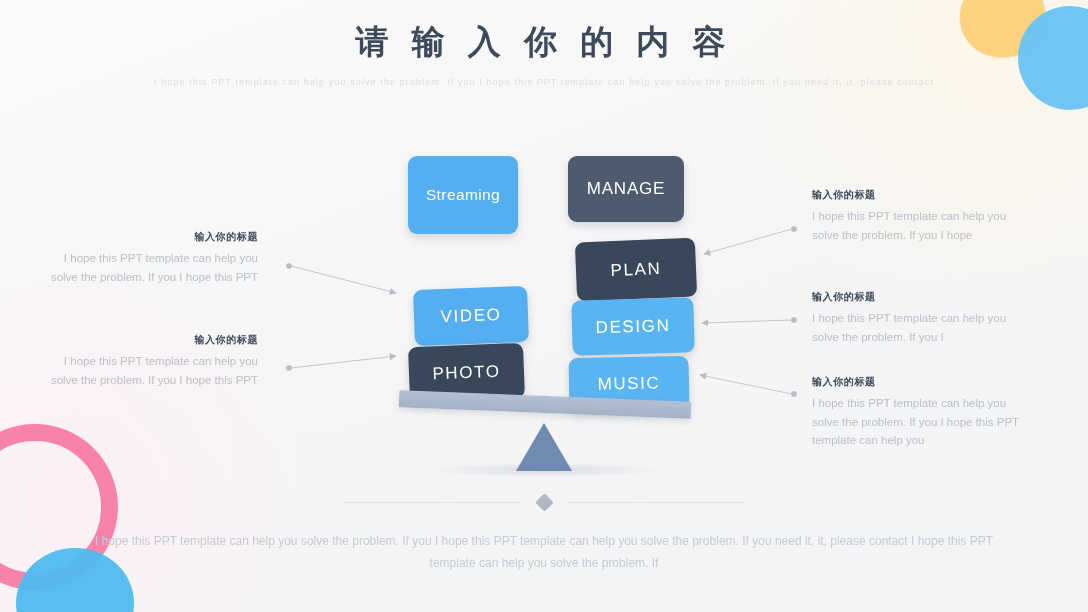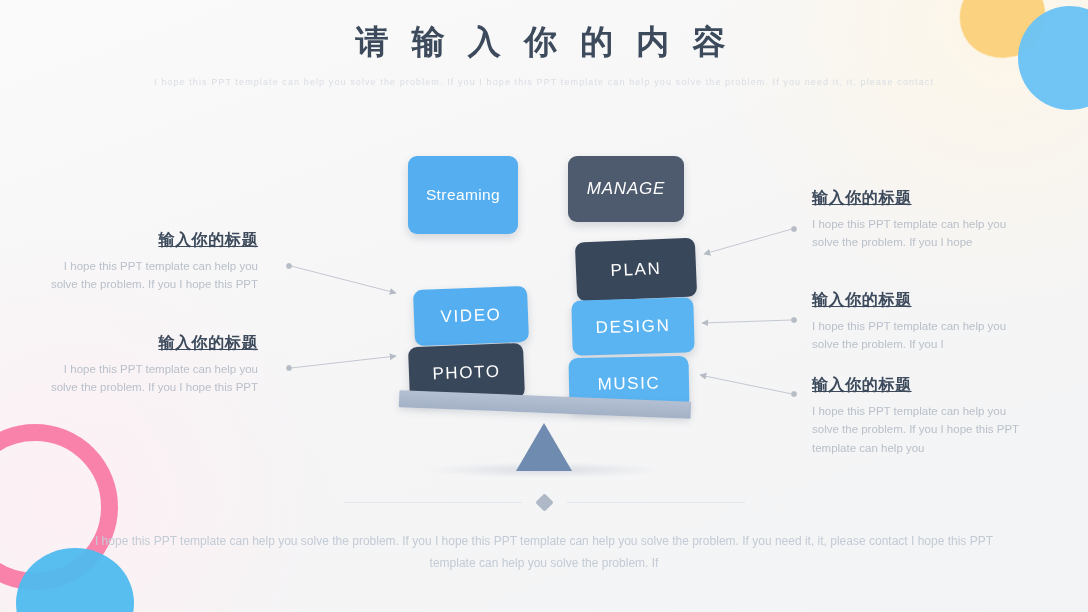--- a/index.html
+++ b/index.html
@@ -77,27 +77,26 @@
     letter-spacing: 1.1px;
     color: #d9dde3;
     line-height: 1.4;
   }
 
   
   .side-group { position: absolute; width: 208px; }
   .side-group.left  { text-align: right; }
   .side-group.right { text-align: left; }
   .grp-title {
-    font-size: 16px;
+    font-size: 10px;
     font-weight: bold;
     color: #3c4a5c;
     letter-spacing: .6px;
     margin: 0 0 6px 0;
     line-height: 1.3;
-    text-decoration: underline;
   }
   .grp-body {
     font-size: 11.5px;
     color: #b9c0ca;
     line-height: 1.62;
     margin: 0;
   }
 
   #grp-left-1  { left: 50px;  top: 230px; }
   #grp-left-2  { left: 50px;  top: 333px; }
@@ -122,21 +121,21 @@
     letter-spacing: 1.6px;
     box-shadow: 0 4px 9px rgba(70,85,105,0.20);
     white-space: nowrap;
   }
   .block.navy  { background: #39475b; }
   .block.slate { background: #4e5a6e; }
   .block.blue  { background: #54aef0; }
   .block.blue2 { background: #5bb4f2; }
 
   #blk-streaming { left: 408px; top: 156px; width: 110px; height: 78px; font-size: 15.5px; letter-spacing: .4px; }
-  #blk-manage    { left: 568px; top: 156px; width: 116px; height: 66px; font-size: 17px; letter-spacing: .8px; font-style: italic; }
+  #blk-manage    { left: 568px; top: 156px; width: 116px; height: 66px; font-size: 17px; letter-spacing: .8px; }
   #blk-plan      { left: 576px; top: 240px; width: 120px; height: 59px; transform: rotate(-2.4deg); }
   #blk-design    { left: 572px; top: 299px; width: 122px; height: 55px; transform: rotate(-1.6deg); }
   #blk-music     { left: 569px; top: 357px; width: 120px; height: 53px; transform: rotate(-1.2deg); }
   #blk-video     { left: 414px; top: 288px; width: 114px; height: 56px; transform: rotate(-2.2deg); }
   #blk-photo     { left: 409px; top: 345px; width: 115px; height: 55px; transform: rotate(-2.2deg); }
 
   
   #plank {
     position: absolute;
     left: 399px; top: 396px;

